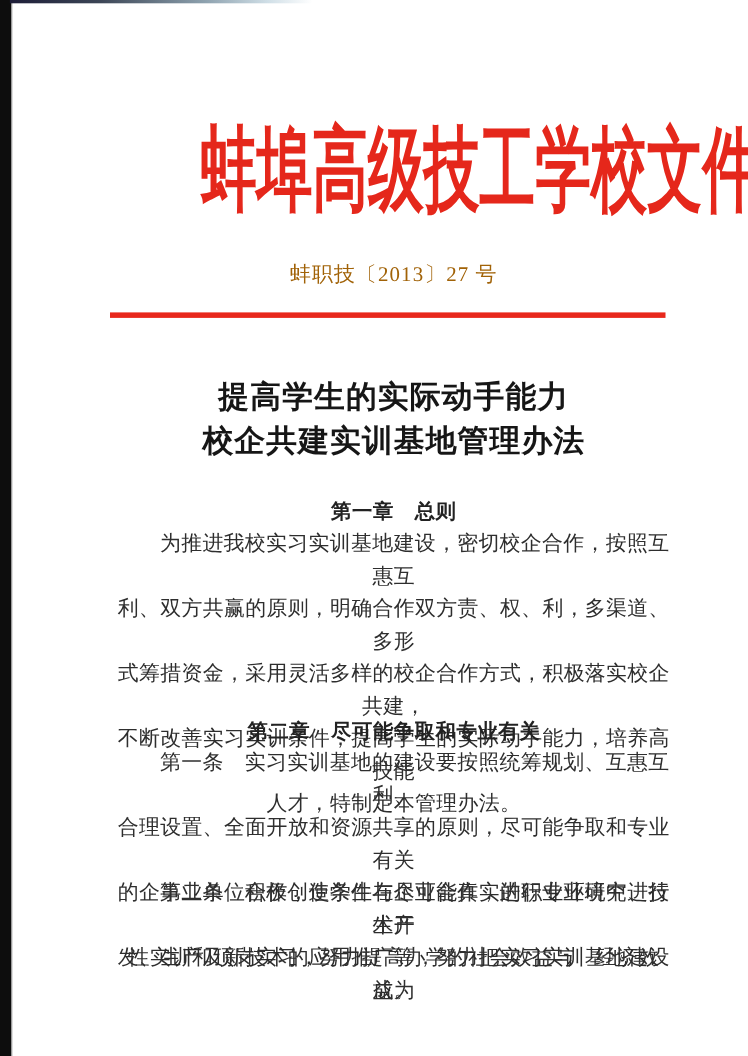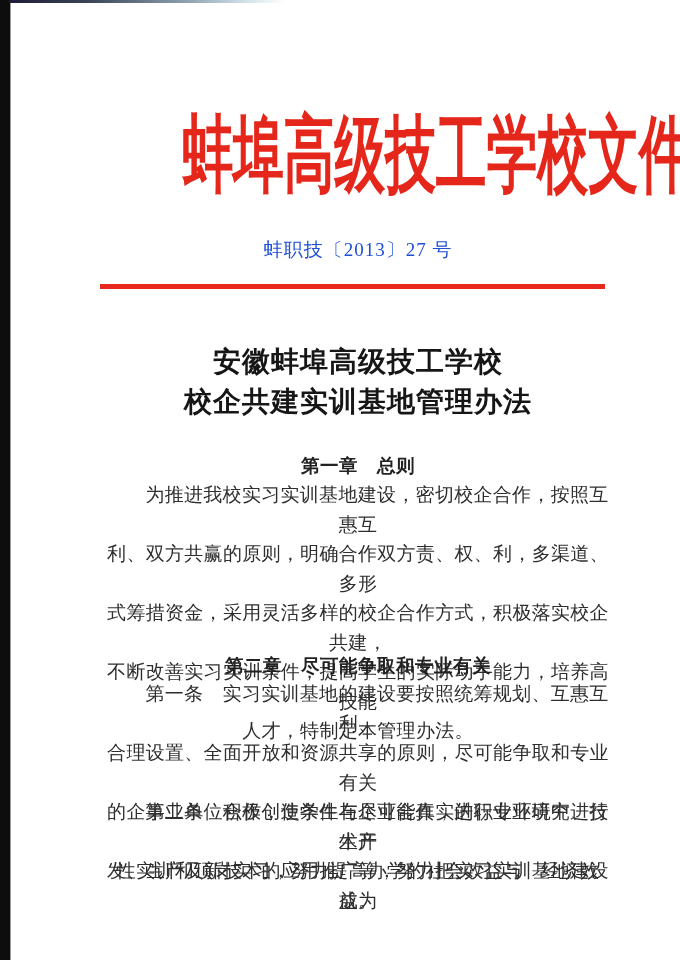--- a/index.html
+++ b/index.html
@@ -52,21 +52,21 @@
     letter-spacing: 0px;
     transform: scale(0.634, 1.05);
     transform-origin: center center;
     white-space: nowrap;
   }
   .doc-number {
     top: 236px;
     height: 28px;
     line-height: 28px;
     font-size: 19px;
-    color: #1d4ed8;
+    color: #a16207;
     letter-spacing: 1px;
   }
   .red-rule {
     position: absolute;
     left: 100px;
     top: 284px;
     width: 505px;
     height: 5px;
     background: #e8281c;
   }
@@ -114,21 +114,21 @@
   <div class="scan-top-line"></div>
 
   <div class="center-col masthead">
     <span class="stretch">蚌埠高级技工学校文件</span>
   </div>
 
   <div class="center-col doc-number">蚌职技〔2013〕27 号</div>
 
   <div class="red-rule"></div>
 
-  <div class="center-col doc-title">安徽蚌埠高级技工学校
+  <div class="center-col doc-title">提高学生的实际动手能力
 校企共建实训基地管理办法</div>
 
   <div class="center-col section-heading heading-1">第一章　总则</div>
 
   <div class="para para-1">为推进我校实习实训基地建设，密切校企合作，按照互惠互
 利、双方共赢的原则，明确合作双方责、权、利，多渠道、多形
 式筹措资金，采用灵活多样的校企合作方式，积极落实校企共建，
 不断改善实习实训条件，提高学生的实际动手能力，培养高技能
 人才，特制定本管理办法。</div>
 

